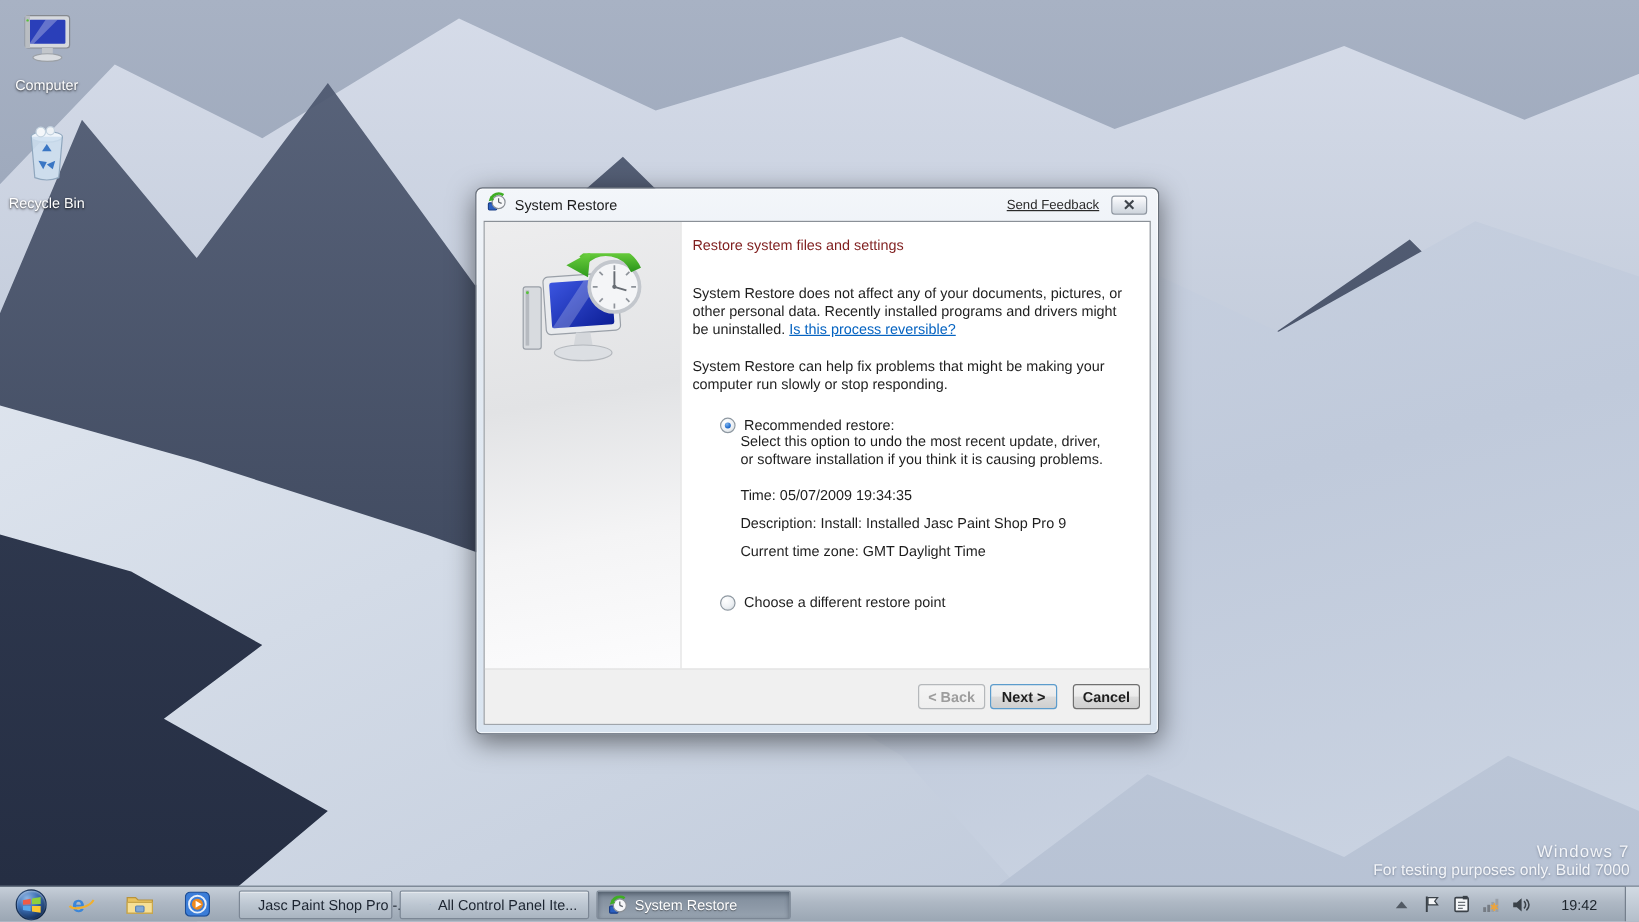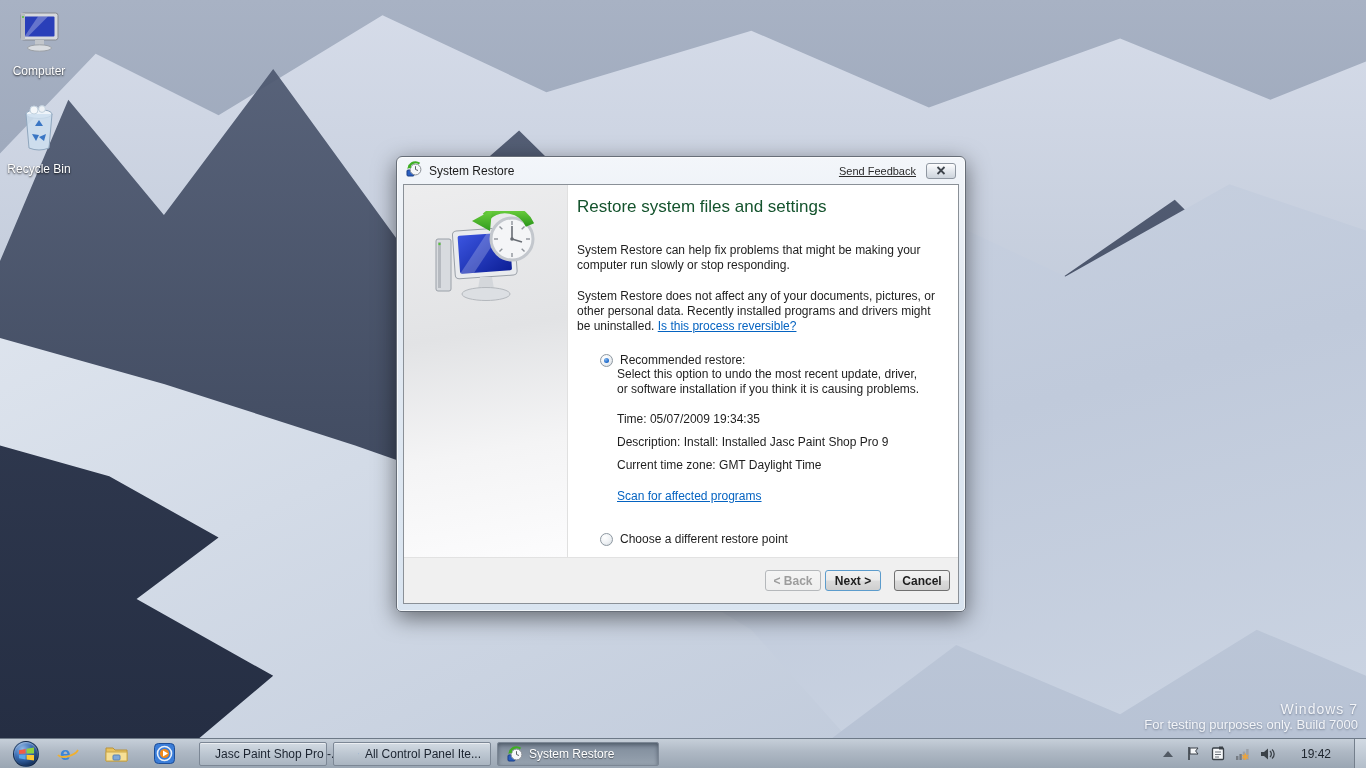--- a/index.html
+++ b/index.html
@@ -45,21 +45,21 @@
   .close-btn { width:30px; height:16px; border:1px solid #8f97a1; border-radius:3px;
     background:linear-gradient(180deg,#fdfdfe 0%,#e6eaef 45%,#cdd4dc 100%);
     display:flex; align-items:center; justify-content:center; cursor:pointer; }
   .win-body { margin:0 6px 7px 6px; height:calc(100% - 34px); border:1px solid #8a9097;
     background:#fff; display:flex; flex-direction:column; }
   .main-row { flex:1; display:flex; min-height:0; }
   .side-panel { width:164px; background:linear-gradient(170deg,#ededee 0%,#e2e3e5 40%,#f4f4f5 70%,#fcfcfd 100%);
     border-right:1px solid #e0e0e0; }
   .side-panel svg { display:block; margin:26px auto 0 auto; }
   .content { flex:1; padding:12px 20px 0 9px; color:#1e1e1e; }
-  .heading { font-size:17px; font-weight:400; color:#14532d; margin-bottom:26px; }
+  .heading { font-size:12px; font-weight:400; color:#7f1d1d; margin-bottom:26px; }
   .para { font-size:12px; line-height:15px; }
   .para + .para { margin-top:16px; }
   a.dlg-link { color:#0563c1; text-decoration:underline; cursor:pointer; font-size:12px; }
   .radio-row { display:flex; align-items:center; gap:7px; margin-left:23px; }
   .radio-row.first { margin-top:19px; }
   .radio-row.second { margin-top:28px; }
   .radio-label { font-size:12px; }
   .radio { width:13px; height:13px; border-radius:50%; border:1px solid #8e98a1;
     background:radial-gradient(circle at 35% 30%,#ffffff 0%,#eef1f4 55%,#cfd6dc 100%); position:relative; }
   .radio.checked::after { content:""; position:absolute; left:3px; top:3px; width:5px; height:5px;
@@ -215,38 +215,35 @@
             <line x1="82" y1="28" x2="92" y2="31" stroke="#676c73" stroke-width="1.6"></line>
             <circle cx="82" cy="28" r="1.8" fill="#676c73"></circle>
             <path d="M56 6 A 27 27 0 0 1 100 14" fill="none" stroke="url(#grn)" stroke-width="9"></path>
             <polygon points="62,-1 42,10 60,20" fill="url(#grn)"></polygon>
           </svg>
         </div>
 
         <div class="content">
           <div class="heading">Restore system files and settings</div>
 
+          <div class="para" style="max-width:382px;"><span>System Restore does not affect any of your documents, pictures, or other personal data. Recently installed programs and drivers might be uninstalled.</span> <a class="dlg-link">Is this process reversible?</a></div>
+
           <div class="para" style="max-width:372px;">System Restore can help fix problems that might be making your computer run slowly or stop responding.</div>
-
-          <div class="para" style="max-width:382px;"><span>System Restore does not affect any of your documents, pictures, or other personal data. Recently installed programs and drivers might be uninstalled.</span> <a class="dlg-link">Is this process reversible?</a></div>
 
           <div class="radio-row first">
             <span class="radio checked"></span>
             <span class="radio-label">Recommended restore:</span>
           </div>
 
           <div class="desc indent" style="max-width:310px;">Select this option to undo the most recent update, driver, or software installation if you think it is causing problems.</div>
 
           <div class="meta-line indent firstmeta">Time: 05/07/2009 19:34:35</div>
           <div class="meta-line indent">Description: Install: Installed Jasc Paint Shop Pro 9</div>
           <div class="meta-line indent">Current time zone: GMT Daylight Time</div>
 
-          <div class="scan-link-wrap indent">
-            <a class="dlg-link">Scan for affected programs</a>
-          </div>
 
           <div class="radio-row second">
             <span class="radio"></span>
             <span class="radio-label">Choose a different restore point</span>
           </div>
         </div>
       </div>
 
       <div class="footer">
         <button class="btn btn-back disabled">&lt; Back</button>

